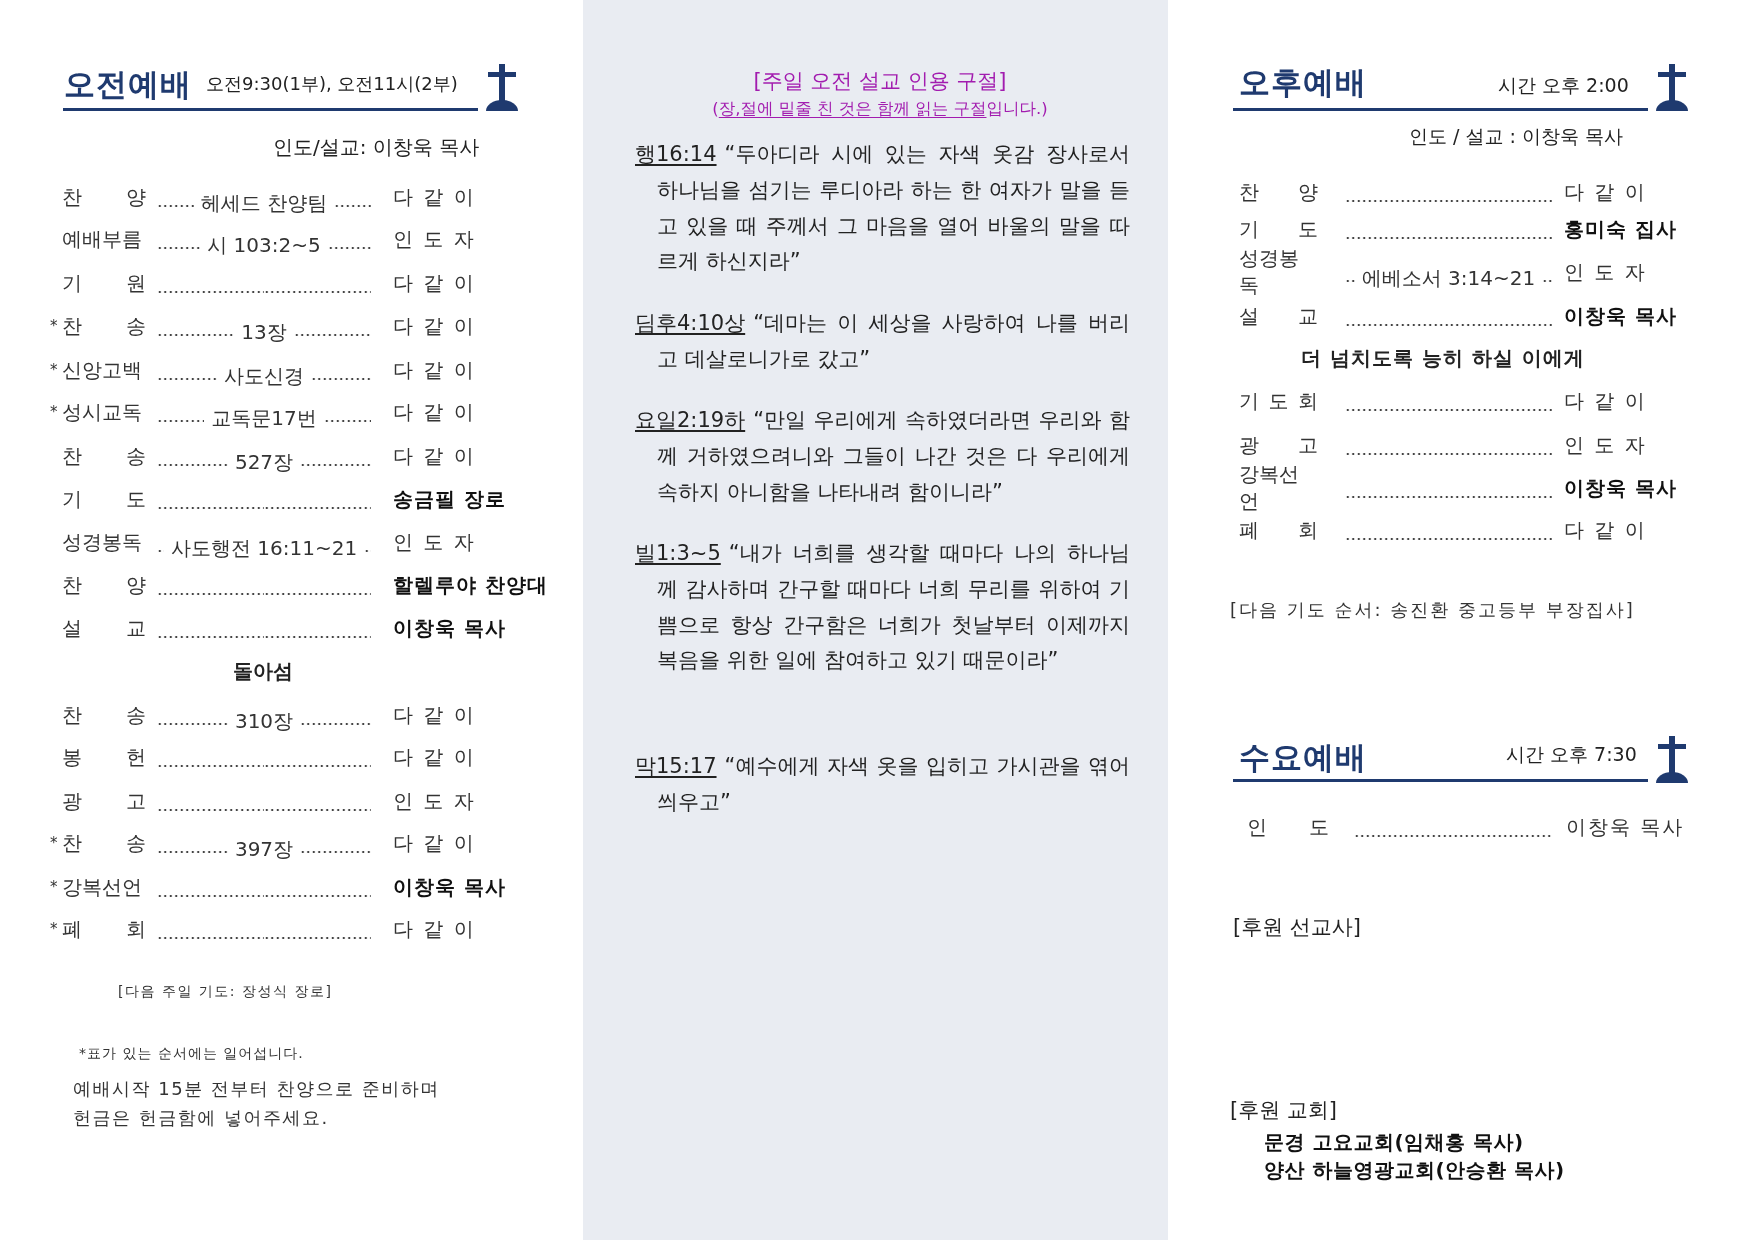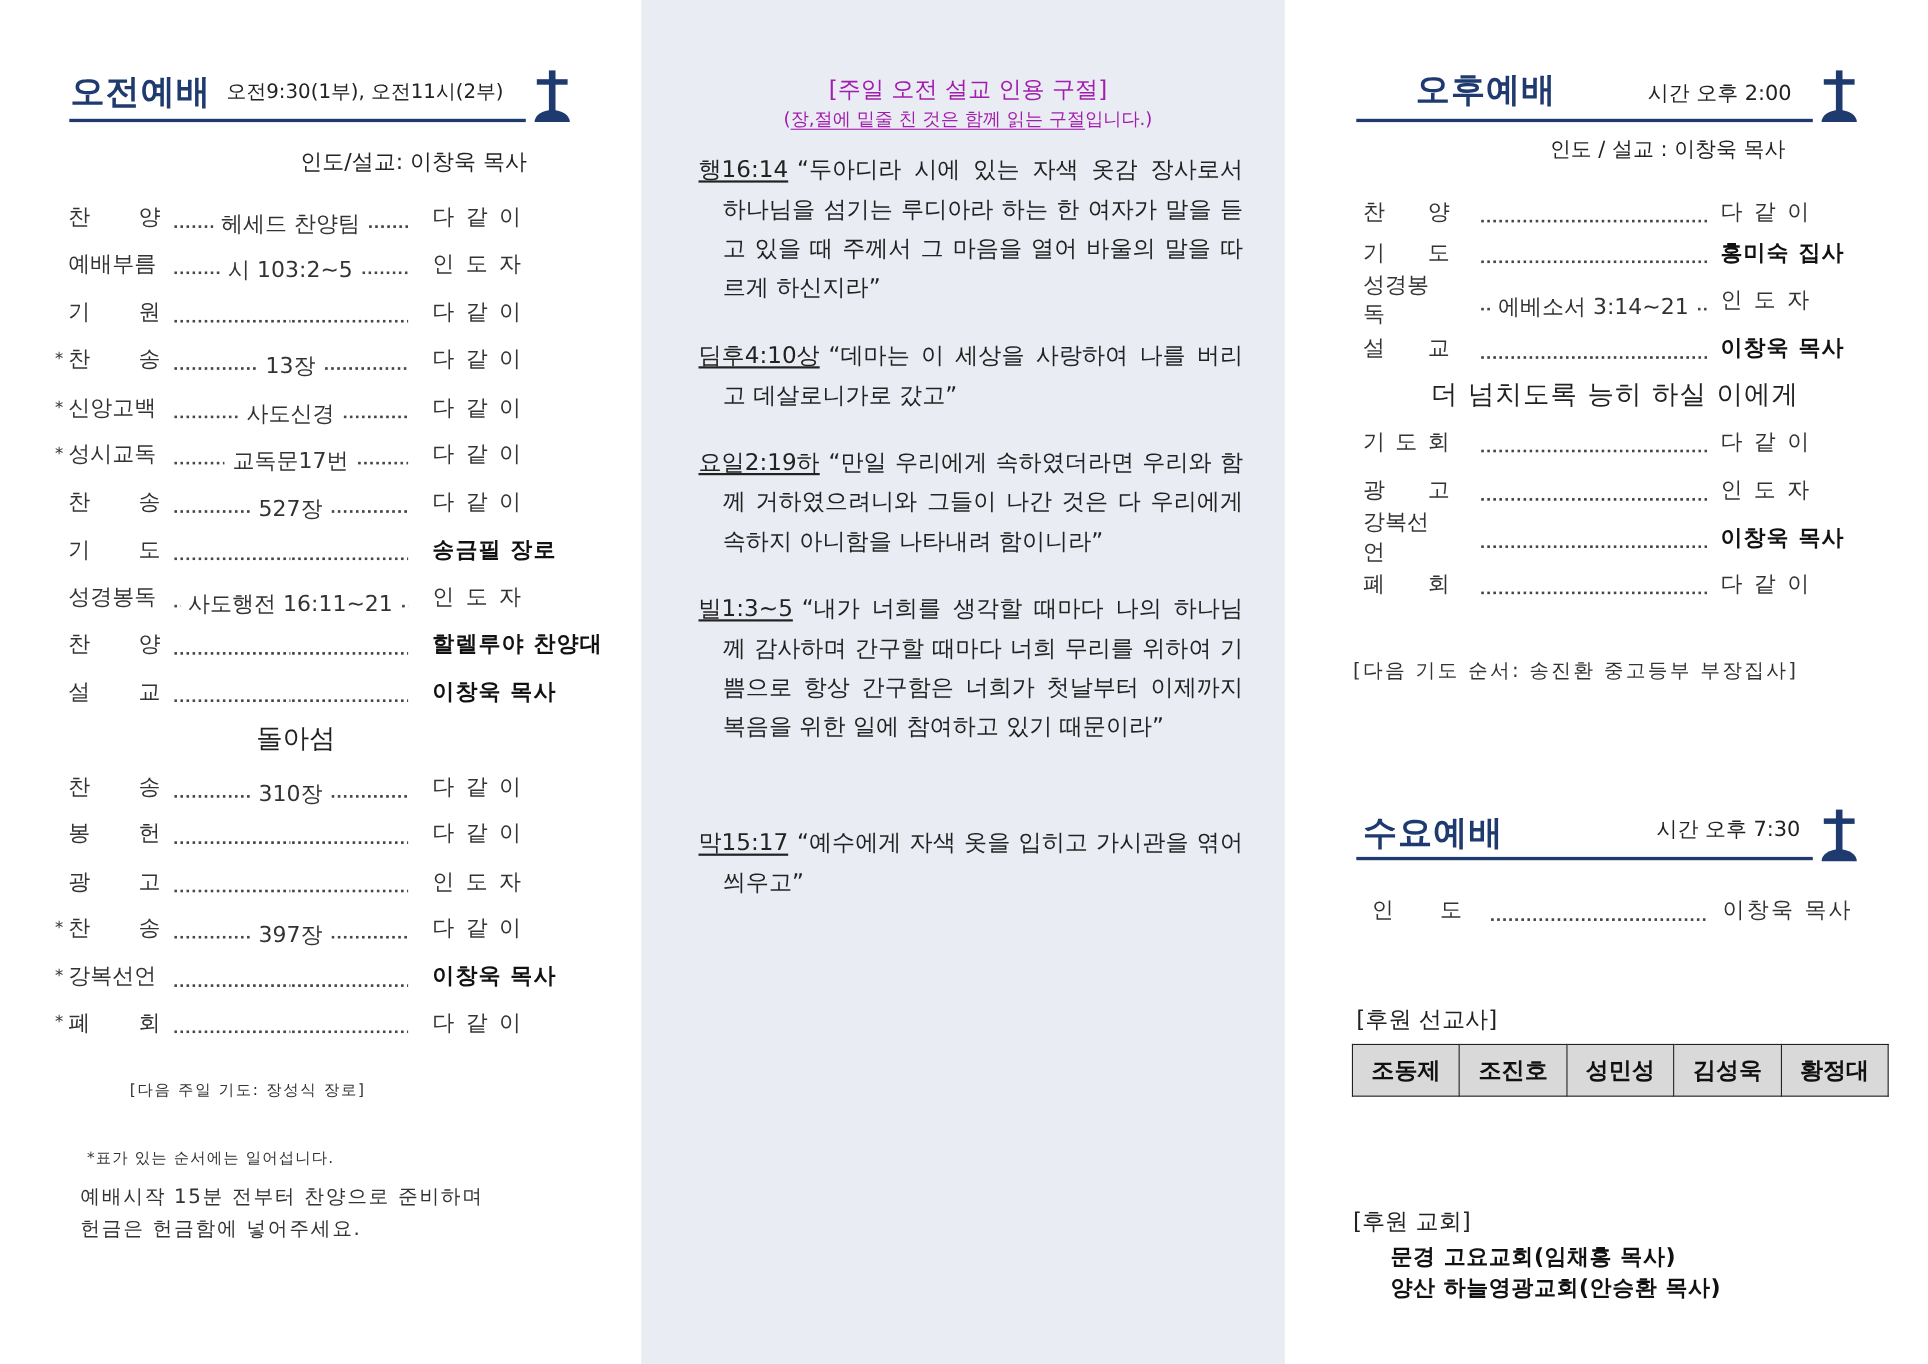--- a/index.html
+++ b/index.html
@@ -29,21 +29,21 @@
   .val { margin-left:22px; letter-spacing:2px; white-space:nowrap; }
   .val.b { font-weight:bold; letter-spacing:1px; color:#111; }
 
   .rc .lbl { width:79px; }
   .rc .lead { margin-left:27px; width:207px; }
   .rc .val { margin-left:12px; }
   .wc .lbl { width:82px; }
   .wc .lead { margin-left:25px; width:198px; }
   .wc .val { margin-left:14px; }
 
-  .center-bold { position:absolute; font-size:24px; font-weight:normal; color:#222; line-height:28px; white-space:nowrap; }
+  .center-bold { position:absolute; font-size:20px; font-weight:bold; color:#222; line-height:28px; white-space:nowrap; }
   .small-note { position:absolute; font-size:14px; line-height:24px; color:#333; letter-spacing:1.5px; white-space:nowrap; }
 
   .q-head { position:absolute; left:635px; width:490px; text-align:center; color:#a21caf; white-space:nowrap; }
   .q-head.h1 { top:66px; font-size:21px; line-height:30px; }
   .q-head.h2 { top:97px; font-size:16.5px; line-height:24px; }
   .u { text-decoration:underline; text-underline-offset:3px; }
 
   .verse { position:absolute; left:635px; width:495px; margin:0;
     font-size:21px; line-height:35.8px; color:#222;
     text-align:justify; word-break:break-all;
@@ -249,21 +249,21 @@
 
 <div class="q-head h1">[주일 오전 설교 인용 구절]</div>
 <div class="q-head h2"><span>(</span><span class="u">장,절에 밑줄 친 것은 함께 읽는 구절</span><span>입니다.)</span></div>
 
 <p class="verse" style="top:137px;"><span class="ref">행16:14</span><span>“두아디라 시에 있는 자색 옷감 장사로서 하나님을 섬기는 루디아라 하는 한 여자가 말을 듣고 있을 때 주께서 그 마음을 열어 바울의 말을 따르게 하신지라”</span></p>
 <p class="verse" style="top:306px;"><span class="ref">딤후4:10상</span><span>“데마는 이 세상을 사랑하여 나를 버리고 데살로니가로 갔고”</span></p>
 <p class="verse" style="top:403px;"><span class="ref">요일2:19하</span><span>“만일 우리에게 속하였더라면 우리와 함께 거하였으려니와 그들이 나간 것은 다 우리에게 속하지 아니함을 나타내려 함이니라”</span></p>
 <p class="verse" style="top:536px;"><span class="ref">빌1:3~5</span><span>“내가 너희를 생각할 때마다 나의 하나님께 감사하며 간구할 때마다 너희 무리를 위하여 기쁨으로 항상 간구함은 너희가 첫날부터 이제까지 복음을 위한 일에 참여하고 있기 때문이라”</span></p>
 <p class="verse" style="top:749px;"><span class="ref">막15:17</span><span>“예수에게 자색 옷을 입히고 가시관을 엮어 씌우고”</span></p>
 
-<div class="title" style="left:1239px;top:62px;margin-left:48px;">오후예배</div>
+<div class="title" style="left:1239px;top:62px;">오후예배</div>
 <div class="time" style="left:1498px;top:73px;font-size:19px;">시간 오후 2:00</div>
 <div class="hline" style="left:1233px;top:108px;width:415px;"></div>
 <svg class="cross" style="left:1655px;top:62px;" viewBox="0 0 34 50">
   <rect x="14" y="2" width="6" height="40" fill="#1f3a6f"></rect>
   <rect x="3" y="10" width="28" height="5" fill="#1f3a6f"></rect>
   <path d="M1 49 A16 11 0 0 1 33 49 Z" fill="#1f3a6f"></path>
 </svg>
 <div class="leader-line" style="left:1409px;top:122px;font-size:19px;">인도 / 설교 : 이창욱 목사</div>
 
 <div>
@@ -352,25 +352,18 @@
   <span class="lead">
       <span class="dots"></span>
       <span class="dots"></span>
     </span>
   <span class="val">이창욱 목사</span>
 </div>
 
 <div class="sec-head" style="left:1233px;top:912px;">[후원 선교사]</div>
 <table class="miss">
   <tbody>
-      <tr>
-    <th>조동제</th>
-    <th>조진호</th>
-    <th>성민성</th>
-    <th>김성욱</th>
-    <th>황정대</th>
-  </tr>
 </tbody>
   </table>
 
 <div class="sec-head" style="left:1230px;top:1095px;">[후원 교회]</div>
 <div class="church" style="left:1243px;top:1128px;">문경 고요교회(임채홍 목사)</div>
 <div class="church" style="left:1243px;top:1156px;">양산 하늘영광교회(안승환 목사)</div>
 
 </body></html>

